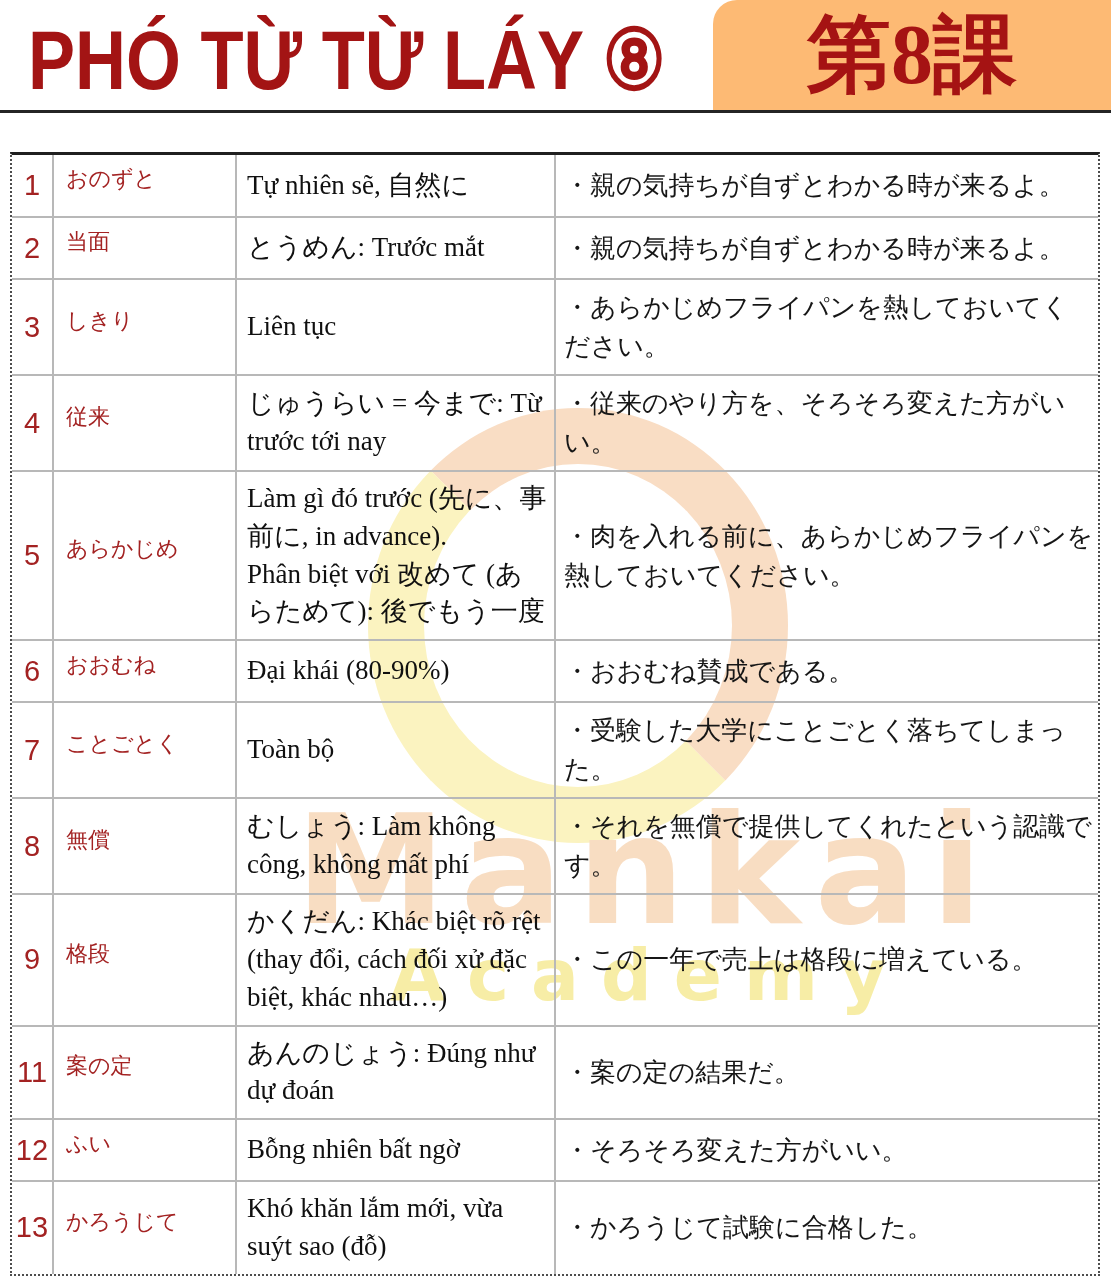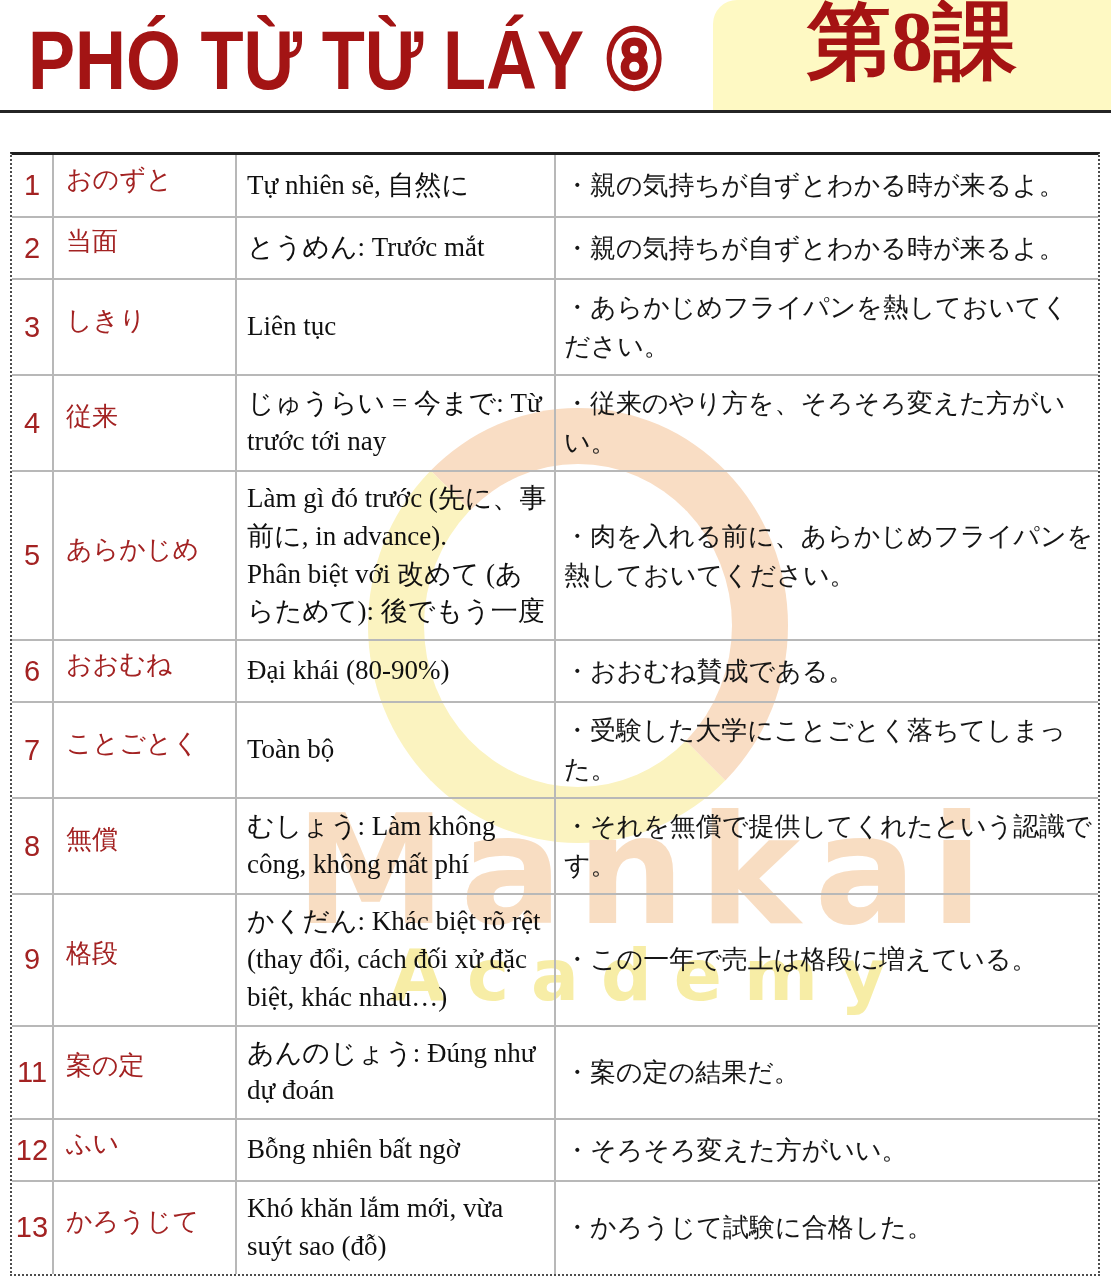--- a/index.html
+++ b/index.html
@@ -31,22 +31,22 @@
   }
 
   
   .title {
     position:absolute; left:28px; top:12px; z-index:2;
     font-size:84px; line-height:96px; font-weight:bold; color:#a31414;
     transform:scaleX(0.84); transform-origin:left top; white-space:nowrap;
   }
   .badge {
     position:absolute; left:713px; top:0; width:398px; height:110px; z-index:1;
-    background:#fef9c3; border-radius:24px 0 0 0;
-    display:flex; justify-content:center;
+    background:#fdba74; border-radius:24px 0 0 0;
+    display:flex; align-items:center; justify-content:center;
   }
   .badge-label {
     font-family:"Liberation Serif", serif; font-weight:bold;
     font-size:84px; color:#a51313; line-height:1;
   }
   .rule {
     position:absolute; left:0; top:110px; width:1111px; height:3px;
     background:#242424; z-index:2;
   }
 
@@ -68,21 +68,21 @@
   tr:last-child  td { border-bottom:none; }
   tr { height:62px; }
   tr:nth-child(5) { height:156px; }
   tr:nth-child(9) { height:108px; }
 
   .c-no {
     text-align:center; color:#a32222; font-size:29px;
     font-family:"Liberation Sans", sans-serif;
   }
   .c-word {
-    color:#a32222; font-size:26px; font-weight:500;
+    color:#a32222; font-size:22px; font-weight:500;
     padding:4px 2px 16px 12px; line-height:1.3;
   }
   .c-meaning {
     font-family:"Liberation Serif", serif; font-size:27px; color:#101010;
     padding:8px 6px 8px 10px; line-height:1.4; white-space:pre-line;
   }
   .c-example {
     font-size:26px; color:#161616; padding:8px 4px 8px 8px; line-height:1.5;
   }
 </style>

